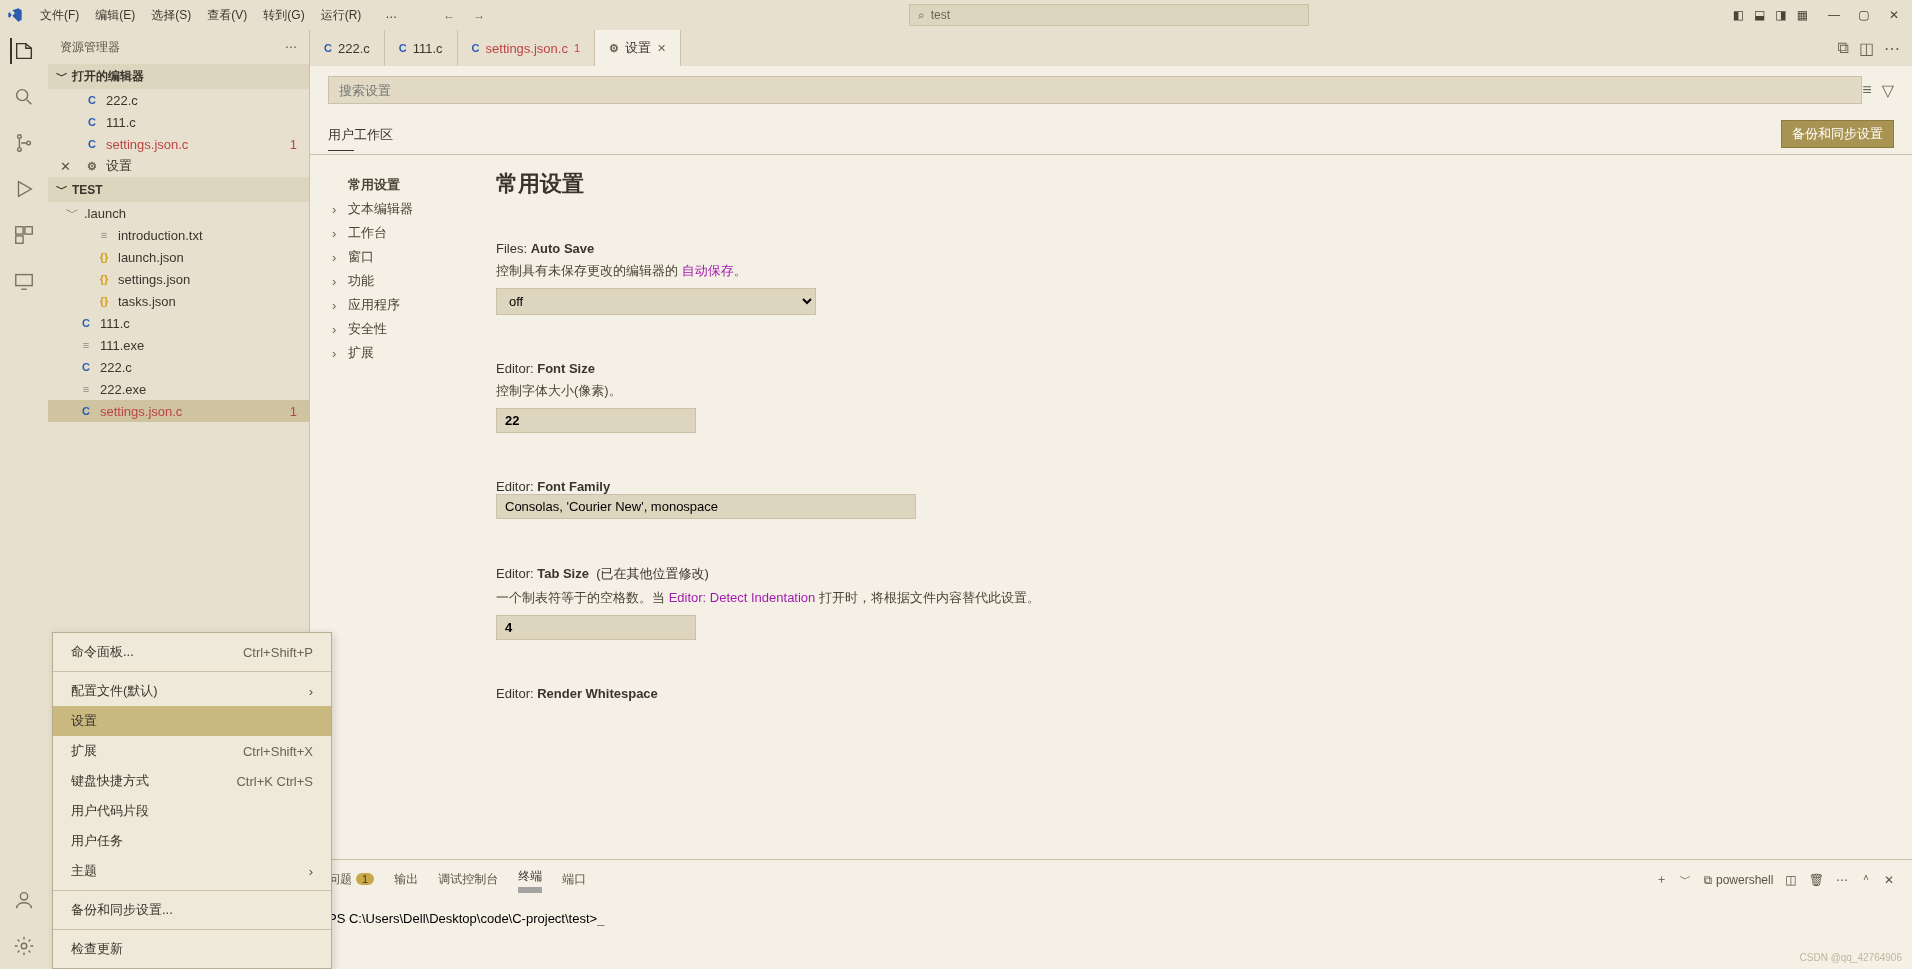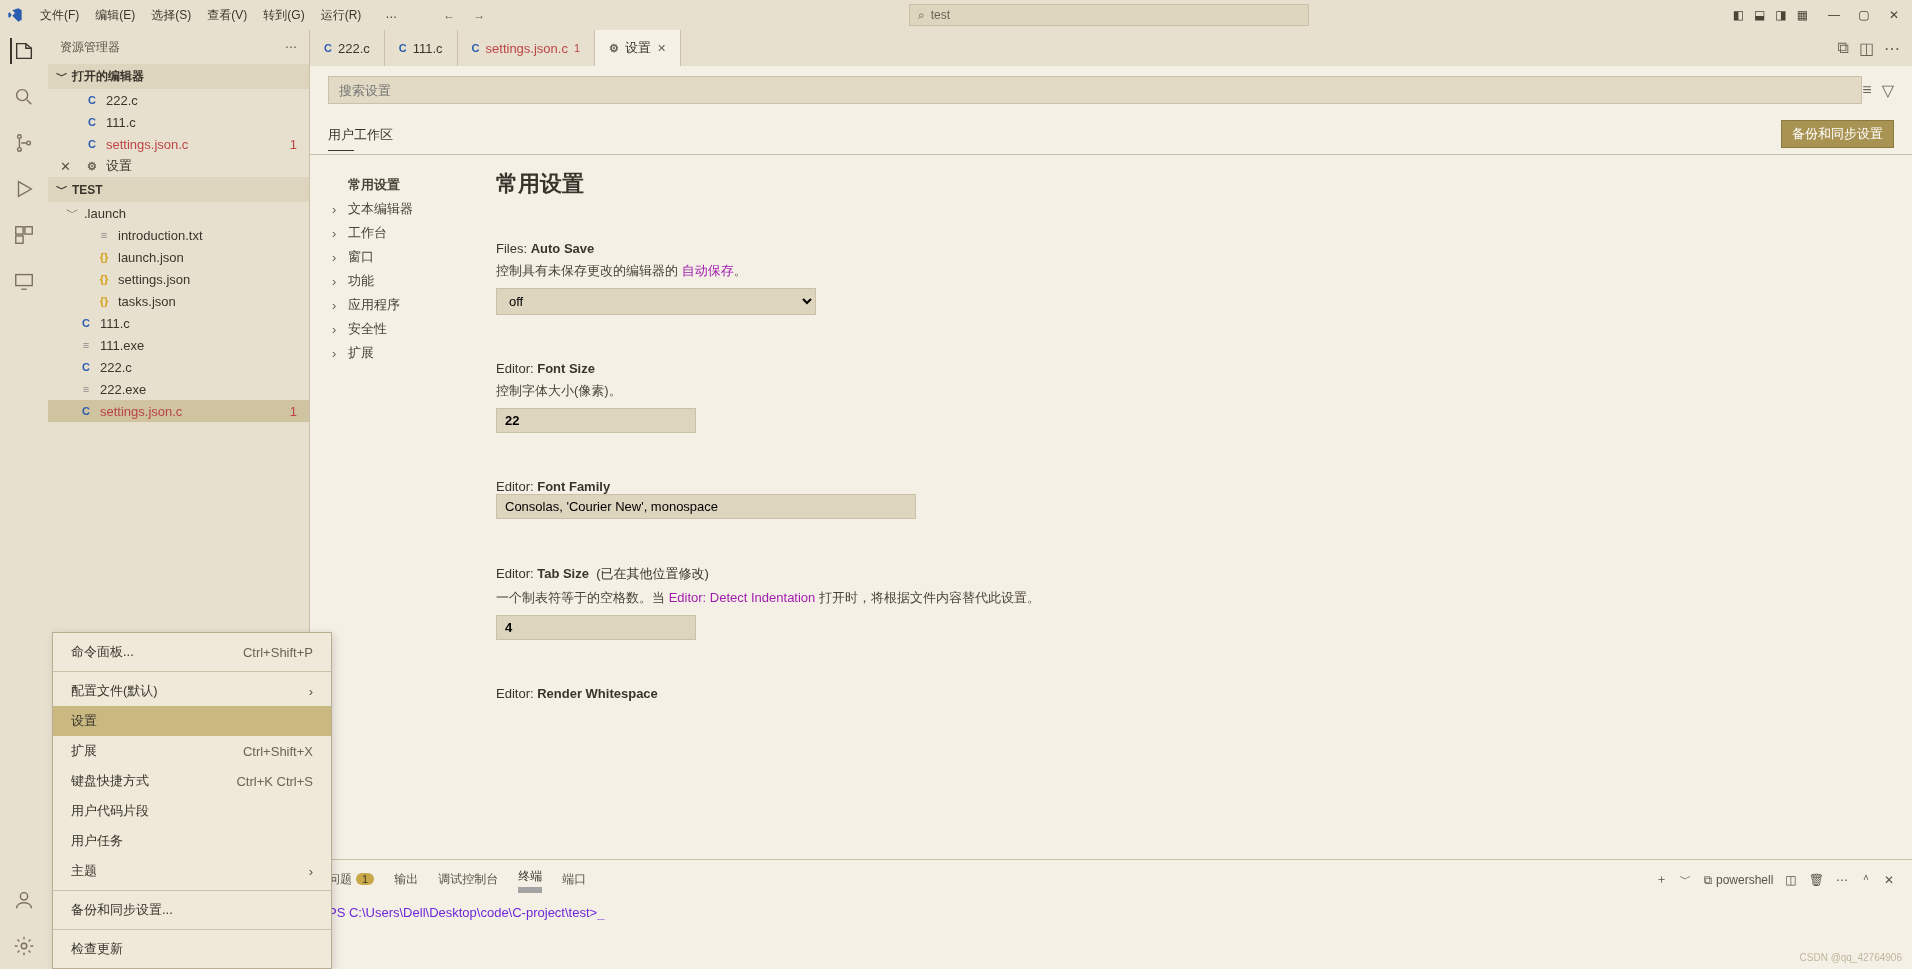--- a/index.html
+++ b/index.html
@@ -85,21 +85,21 @@
 .setting input.num { width:200px; font-weight:600;}
 .setting input.ff { width:420px;}
 
 .panel { height:110px; border-top:1px solid #cbc1a8; background:#f5f0e6; display:flex; flex-direction:column;}
 .panel .ptabs { display:flex; align-items:center; gap:20px; padding:6px 18px; font-size:12px; border-bottom:0;}
 .panel .ptab { color:#5a5344; padding:2px 0;}
 .panel .ptab.active { color:#3a352c; border-bottom:6px solid #a3a3a3;}
 .panel .ptab .pbadge { background:#c9a84a; color:#3a352c; border-radius:8px; padding:0 6px; margin-left:4px; font-size:11px;}
 .panel .pright { margin-left:auto; display:flex; align-items:center; gap:12px; color:#5a5344;}
 .panel .pright .kind { display:flex; align-items:center; gap:4px;}
-.panel .term { padding:6px 18px; font-family:Consolas,monospace; font-size:13px; color:#6d28d9;}
+.panel .term { padding:6px 18px; font-family:Consolas,monospace; font-size:13px; color:#000000;margin-top:6px;}
 .panel .term .prompt::after { content:"_"; opacity:0.6;}
 
 .watermark { position:fixed; right:10px; bottom:6px; font-size:10px; color:#bfb69c;}
 </style>
 </head>
 <body>
 
 <div class="titlebar">
   <div class="vsc-logo">
     <svg width="16" height="16" viewBox="0 0 24 24">

